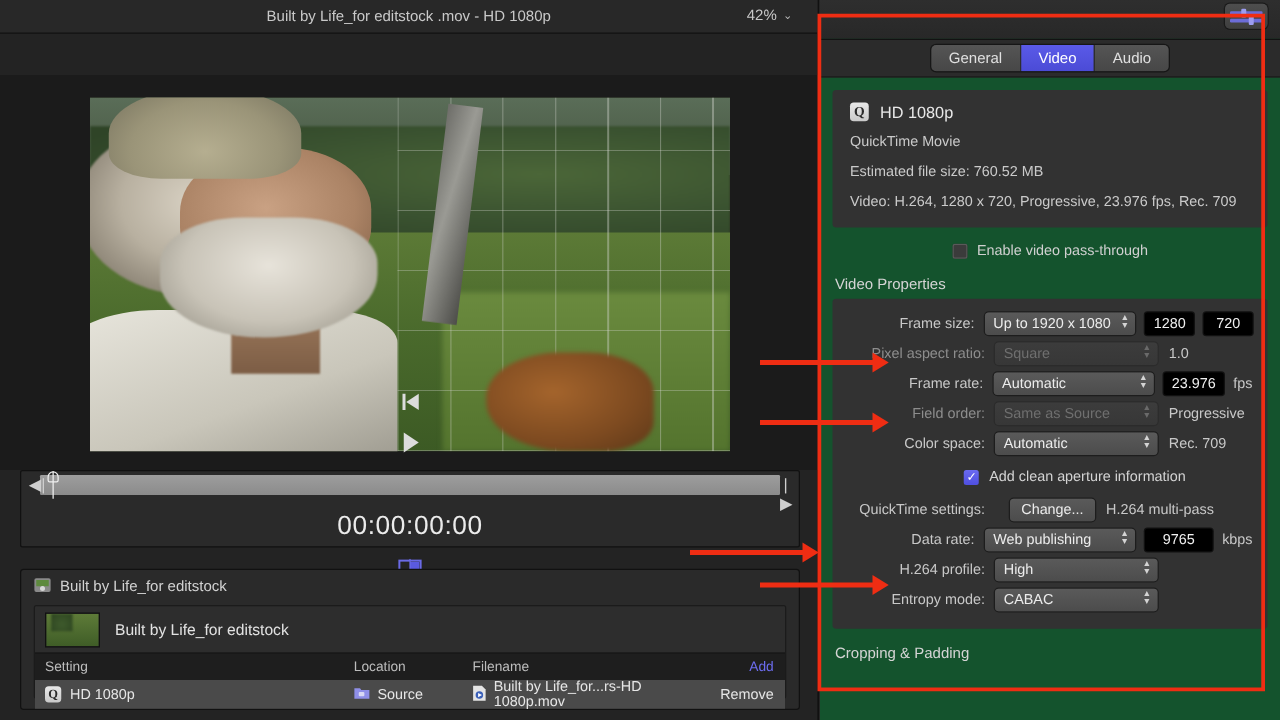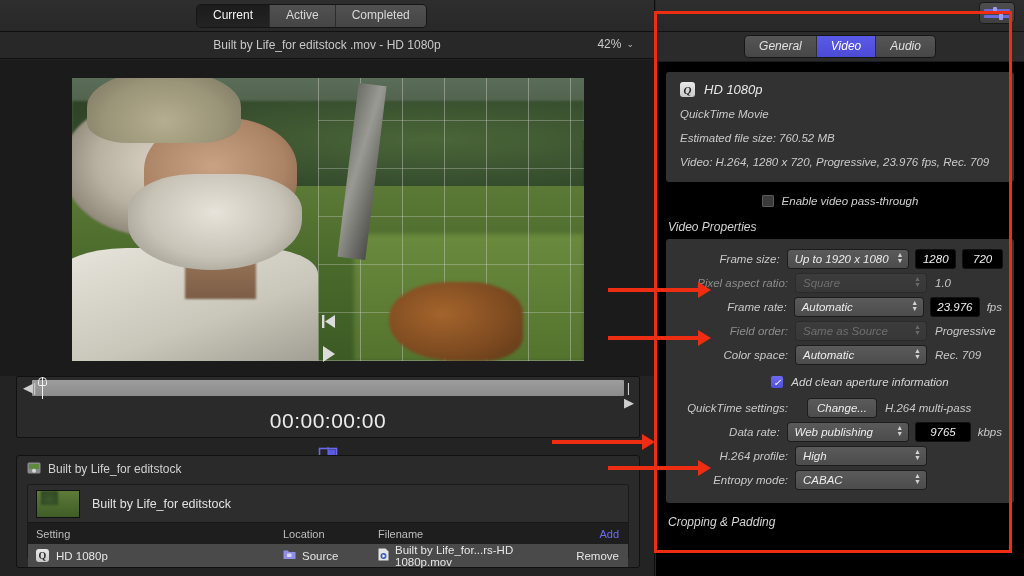--- a/index.html
+++ b/index.html
@@ -189,22 +189,21 @@
   }
   .c-setting { width: 255px; padding-left: 8px; display:flex; align-items:center; gap:7px; }
   .c-location { width: 95px; display:flex; align-items:center; gap:6px; }
   .c-filename { flex: 1; display:flex; align-items:center; gap:6px; }
   .c-action { width: 62px; text-align: right; padding-right: 9px; }
   .link-blue { color: #6d6df0; }
 
   
   #right-pane {
     position: absolute; left: 656px; top: 0; width: 368px; height: 576px;
-    background: #000000;
-    font-style: italic;
+    background: #14532d;
   }
   #insp-top {
     height: 32px; background: linear-gradient(#2e2e2e, #282828);
     border-bottom: 1px solid #121212;
     position: relative;
   }
   #sliders-btn {
     position: absolute; right: 10px; top: 3px;
     width: 34px; height: 20px; border-radius: 4px;
     background: linear-gradient(#4e4e4e, #3f3f3f);
@@ -329,27 +328,20 @@
     border-bottom: 8px solid transparent;
   }
 </style>
 </head>
 <body>
 
 <div id="app">
 
   <div id="left-pane">
 
-    <div id="toolbar">
-      <div id="segmented">
-        <div class="seg sel">Current</div>
-        <div class="seg">Active</div>
-        <div class="seg">Completed</div>
-      </div>
-    </div>
 
     <div id="file-bar">
       <div id="file-title">Built by Life_for editstock .mov - HD 1080p</div>
       <div id="zoom-ctl">
         <span>42%</span>
         <span class="chev">⌄</span>
       </div>
     </div>
 
     <div id="left-handle"></div>

